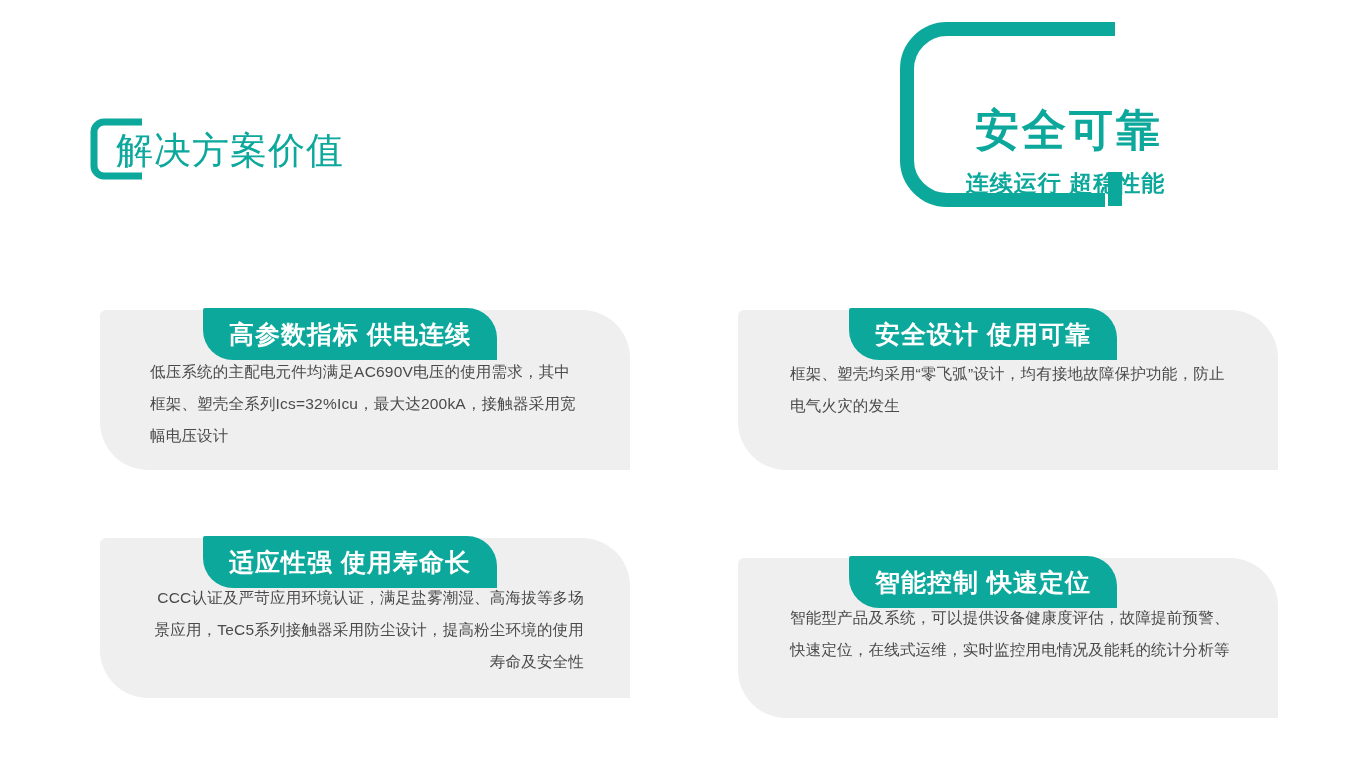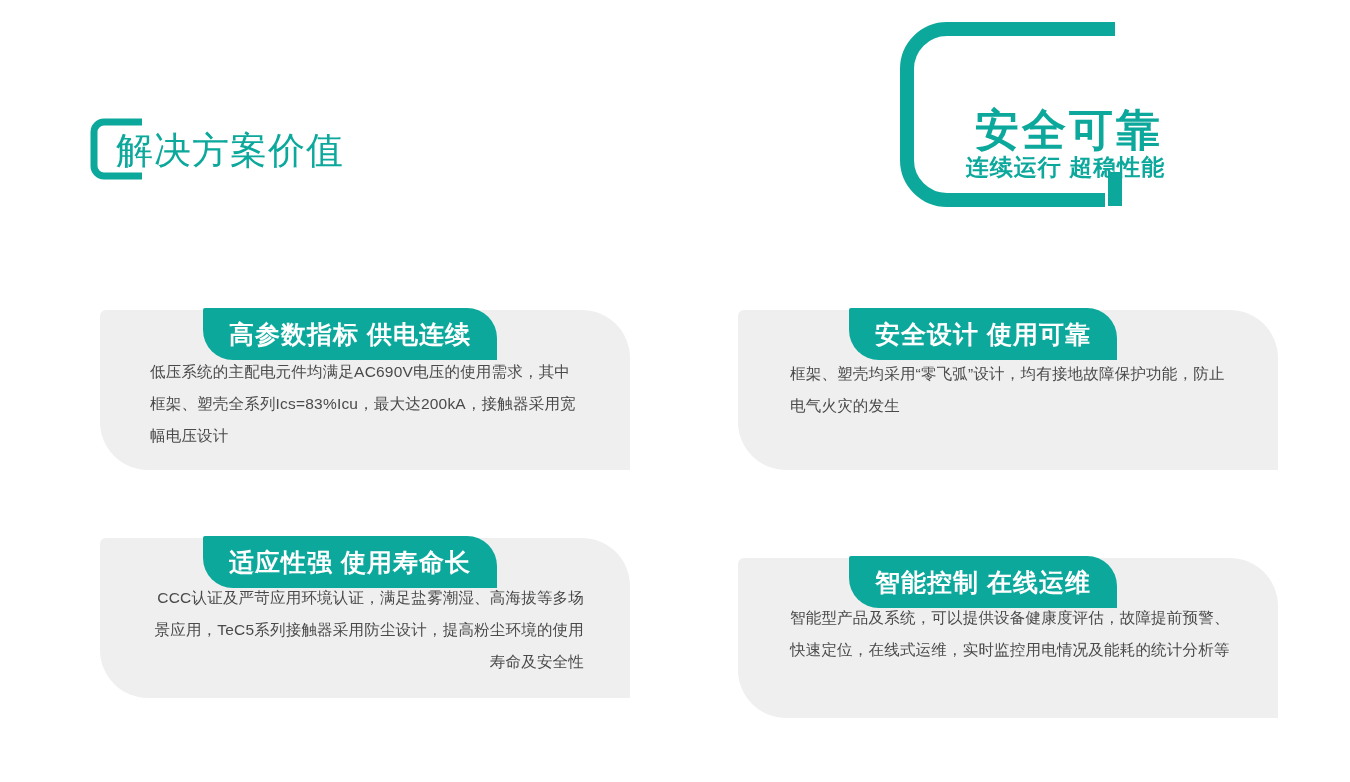--- a/index.html
+++ b/index.html
@@ -79,21 +79,21 @@
     font-size: 44px;
     font-weight: bold;
     color: #0CA89C;
     letter-spacing: 3px;
     line-height: 1.08;
     white-space: nowrap;
     padding-left: 48px;
     margin-top: 40px;
   }
   .logo-sub {
-    margin-top: 0;
+    margin-top: 16px;
     font-size: 23px;
     font-weight: bold;
     color: #0CA89C;
     letter-spacing: 1px;
     line-height: 1.2;
     white-space: nowrap;
     padding-left: 41px;
   }
 
   
@@ -175,37 +175,37 @@
     <div class="logo-text-wrap">
       <div class="logo-title">安全可靠</div>
       <div class="logo-sub">连续运行 超稳性能</div>
     </div>
   </div>
 
   <div class="card" id="card-1">
     <div class="card-tag">
       <span class="card-tag-label">高参数指标 供电连续</span>
     </div>
-    <div class="card-body">低压系统的主配电元件均满足AC690V电压的使用需求，其中框架、塑壳全系列Ics=83%Icu，最大达200kA，接触器采用宽幅电压设计</div>
+    <div class="card-body">低压系统的主配电元件均满足AC690V电压的使用需求，其中框架、塑壳全系列Ics=32%Icu，最大达200kA，接触器采用宽幅电压设计</div>
   </div>
 
   <div class="card" id="card-2">
     <div class="card-tag">
       <span class="card-tag-label">安全设计 使用可靠</span>
     </div>
     <div class="card-body">框架、塑壳均采用“零飞弧”设计，均有接地故障保护功能，防止电气火灾的发生</div>
   </div>
 
   <div class="card" id="card-3">
     <div class="card-tag">
       <span class="card-tag-label">适应性强 使用寿命长</span>
     </div>
     <div class="card-body">CCC认证及严苛应用环境认证，满足盐雾潮湿、高海拔等多场景应用，TeC5系列接触器采用防尘设计，提高粉尘环境的使用寿命及安全性</div>
   </div>
 
   <div class="card" id="card-4">
     <div class="card-tag">
-      <span class="card-tag-label">智能控制 在线运维</span>
+      <span class="card-tag-label">智能控制 快速定位</span>
     </div>
     <div class="card-body">智能型产品及系统，可以提供设备健康度评估，故障提前预警、快速定位，在线式运维，实时监控用电情况及能耗的统计分析等</div>
   </div>
 
 </div>
 
 </body></html>

